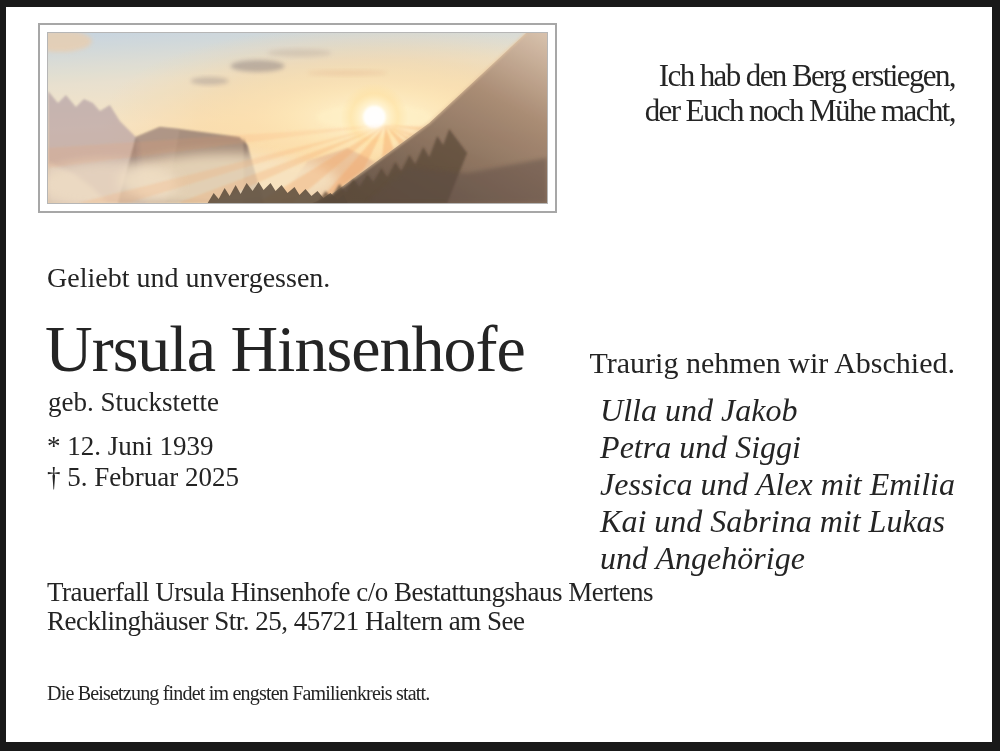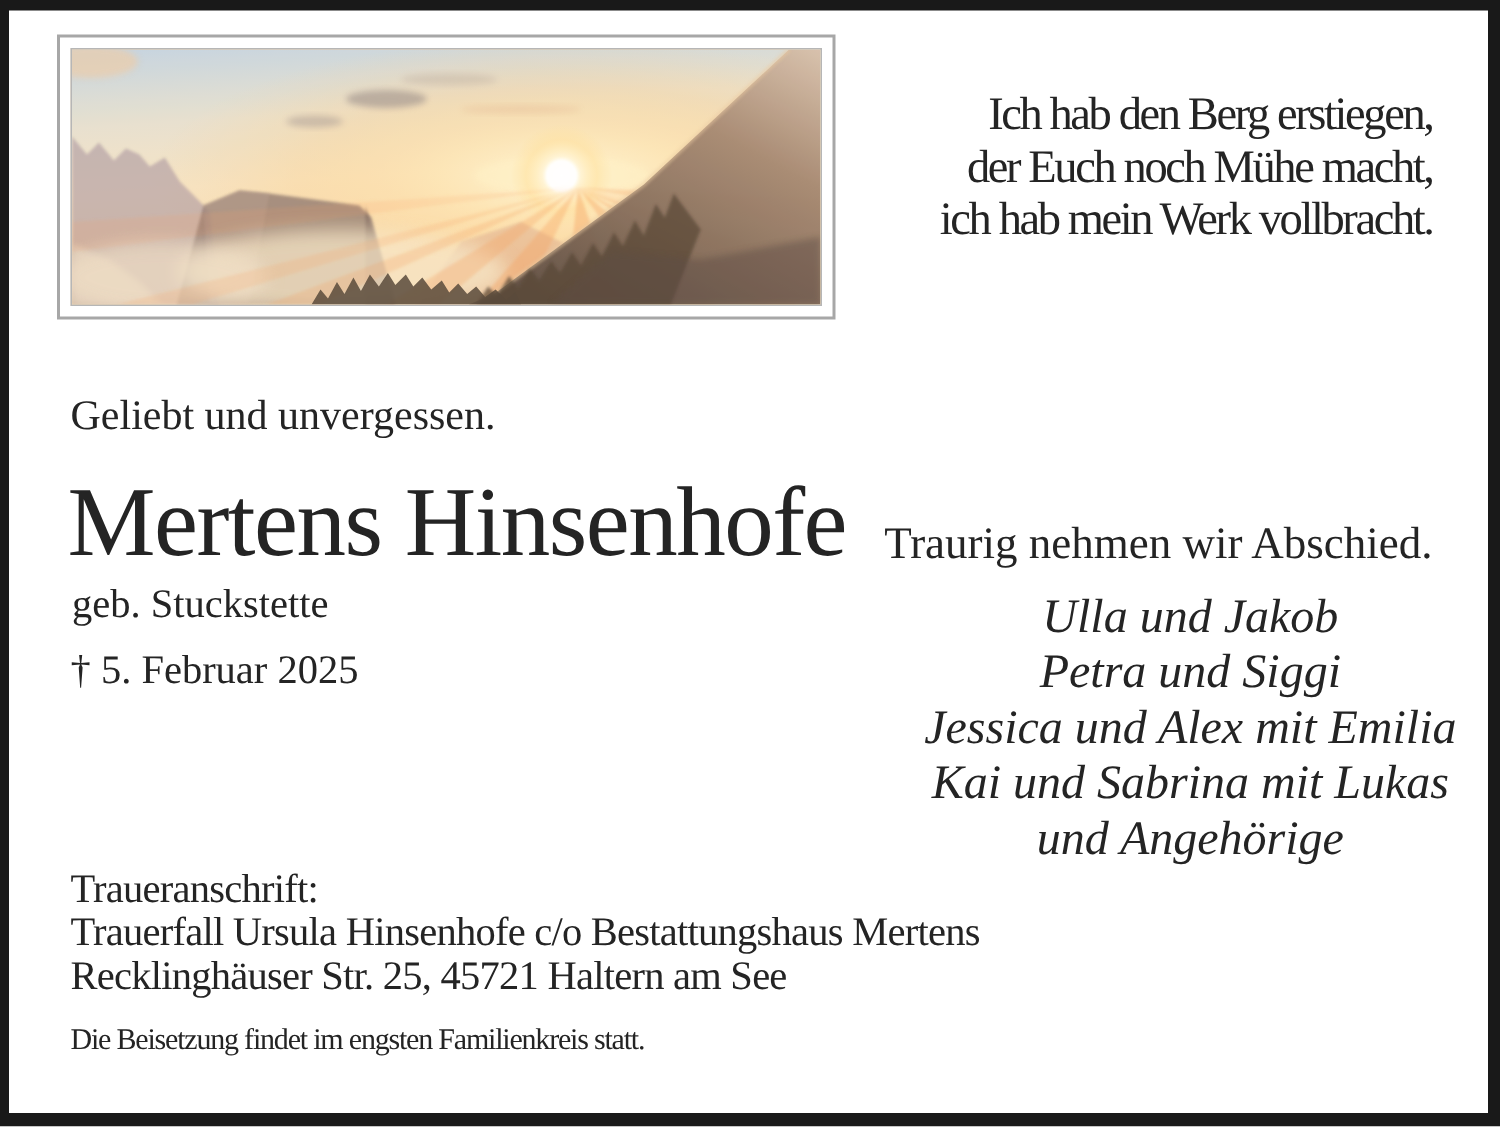--- a/index.html
+++ b/index.html
@@ -28,21 +28,21 @@
   .poem{
     right:45px;top:58px;text-align:right;font-size:31px;line-height:35px;
     letter-spacing:-1.6px;white-space:nowrap;
   }
   .intro{left:47px;top:262px;font-size:28px;white-space:nowrap;}
   .name{left:45px;top:314px;font-size:66px;line-height:70px;letter-spacing:-1px;white-space:nowrap;}
   .maiden{left:48px;top:387px;font-size:27px;white-space:nowrap;}
   .dates{left:47px;top:431px;font-size:27px;line-height:31px;white-space:nowrap;}
   .farewell-heading{right:45px;top:346px;font-size:30px;white-space:nowrap;}
   .mourners{
-    right:29px;top:392px;text-align:center;font-size:32px;line-height:37px;
+    right:45px;top:392px;text-align:left;font-size:32px;line-height:37px;
     font-style:italic;white-space:nowrap;
   }
   .address{left:47px;top:578px;font-size:27px;line-height:29px;letter-spacing:-0.5px;white-space:nowrap;}
   .closing{left:47px;top:682px;font-size:20px;letter-spacing:-0.8px;white-space:nowrap;}
 </style>
 </head>
 <body>
 
 <div class="abs photo-frame">
   <div class="photo-inner">
@@ -140,40 +140,39 @@
       </g>
 
       <rect x="0" y="0" width="500" height="170" fill="#ffffff" opacity="0.06"></rect>
     </svg>
   </div>
 </div>
 
 <div class="abs poem">
   <div>Ich hab den Berg erstiegen,</div>
   <div>der Euch noch Mühe macht,</div>
-  <div>ich hab mein Werk vollbracht.</div>
 </div>
 
 <div class="abs intro">Geliebt und unvergessen.</div>
-<div class="abs name">Mertens Hinsenhofe</div>
+<div class="abs name">Ursula Hinsenhofe</div>
 <div class="abs maiden">geb. Stuckstette</div>
 <div class="abs dates">
+  <div>* 12. Juni 1939</div>
   <div>† 5. Februar 2025</div>
 </div>
 
 <div class="abs farewell-heading">Traurig nehmen wir Abschied.</div>
 <div class="abs mourners">
   <div>Ulla und Jakob</div>
   <div>Petra und Siggi</div>
   <div>Jessica und Alex mit Emilia</div>
   <div>Kai und Sabrina mit Lukas</div>
   <div>und Angehörige</div>
 </div>
 
 <div class="abs address">
-  <div>Traueranschrift:</div>
   <div>Trauerfall Ursula Hinsenhofe c/o Bestattungshaus Mertens</div>
   <div>Recklinghäuser Str. 25, 45721 Haltern am See</div>
 </div>
 
 <div class="abs closing">Die Beisetzung findet im engsten Familienkreis statt.</div>
 
 <div class="page-border"></div>
 
 </body></html>

